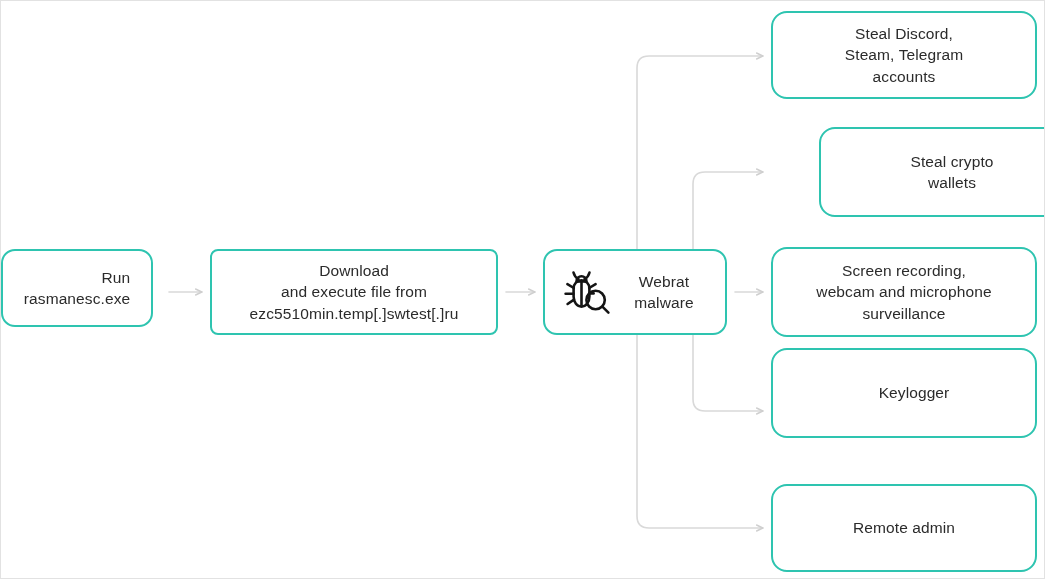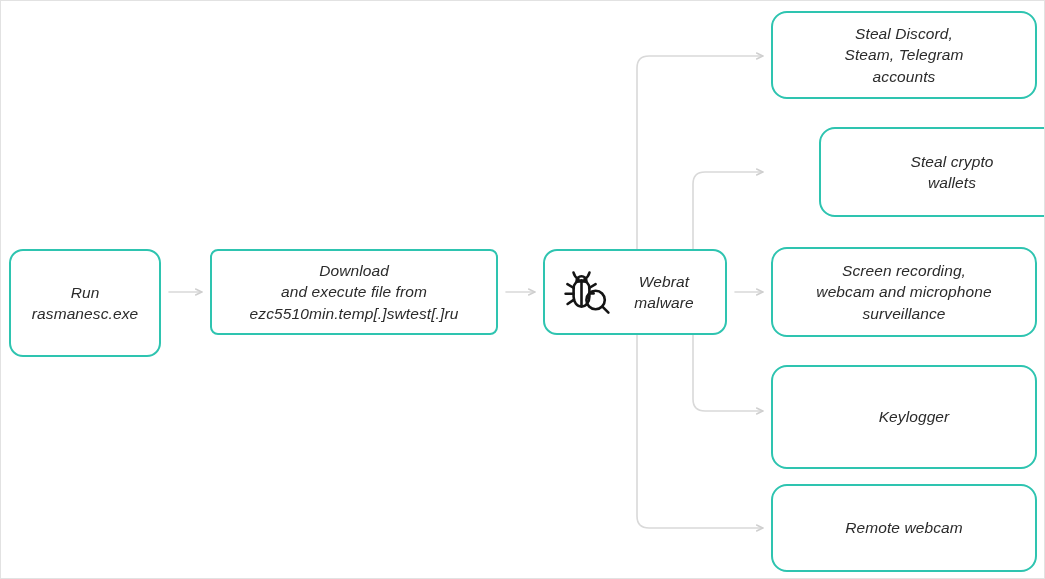--- a/index.html
+++ b/index.html
@@ -40,24 +40,23 @@
     text-align: center;
     color: #2b2b2b;
     font-size: 15.5px;
     line-height: 1.38;
     letter-spacing: 0.1px;
     padding: 4px 10px;
   }
   .node .node-label {
     display: block;
     white-space: pre-line;
-    font-style: italic;
   }
   
-  #node-run        { left: 8px;   top: 248px; width: 152px; height: 108px; }
+  #node-run        { left: 0;   top: 248px; width: 152px; height: 78px; text-align: right; }
   #node-download   { left: 209px; top: 248px; width: 288px; height: 86px;
                      border-radius: 8px; }
   #node-malware    { left: 542px; top: 248px; width: 184px; height: 86px;
                      justify-content: flex-start; padding-left: 10px; }
   #node-malware .icon-wrap {
     flex: 0 0 auto;
     width: 62px;
     height: 58px;
     display: flex;
     align-items: center;
@@ -65,21 +64,21 @@
   }
   #node-malware .node-label {
     flex: 1 1 auto;
     padding-right: 4px;
   }
   
   .cap { left: 770px; width: 266px; border-radius: 16px; }
   #node-accounts   { top: 10px;  height: 88px; }
   #node-wallets    { top: 126px; height: 90px; margin-left: 48px; }
   #node-surveil    { top: 246px; height: 90px; align-items: center; }
-  #node-keylogger  { top: 364px; height: 104px; padding-left: 30px; }
+  #node-keylogger  { top: 347px; height: 90px; padding-left: 30px; }
   #node-remote     { top: 483px; height: 88px; }
 </style>
 </head>
 <body>
 
 <div id="canvas">
 
   <svg class="connectors" viewBox="0 0 1045 579" xmlns="http://www.w3.org/2000/svg">
     <defs>
       <marker id="arrowhead" markerWidth="9" markerHeight="9" refX="7.4" refY="3.6" orient="auto" markerUnits="userSpaceOnUse">
@@ -161,16 +160,16 @@
     <span class="node-label">Screen recording,
 webcam and microphone
 surveillance</span>
   </div>
 
   <div class="node cap" id="node-keylogger">
     <span class="node-label">Keylogger</span>
   </div>
 
   <div class="node cap" id="node-remote">
-    <span class="node-label">Remote webcam</span>
+    <span class="node-label">Remote admin</span>
   </div>
 
 </div>
 
 </body></html>

